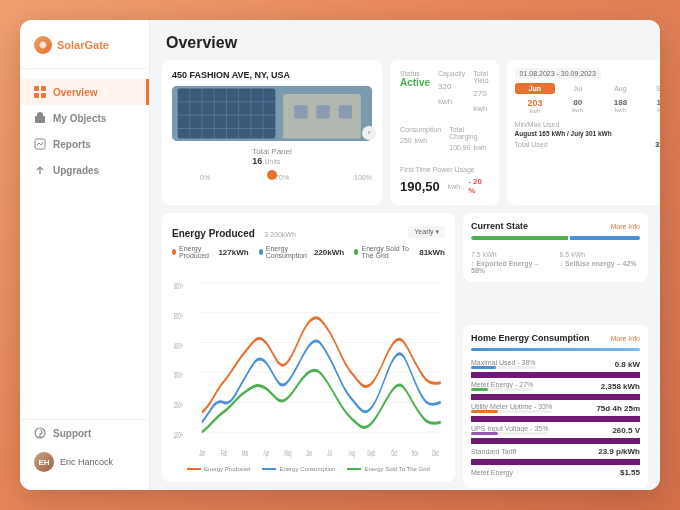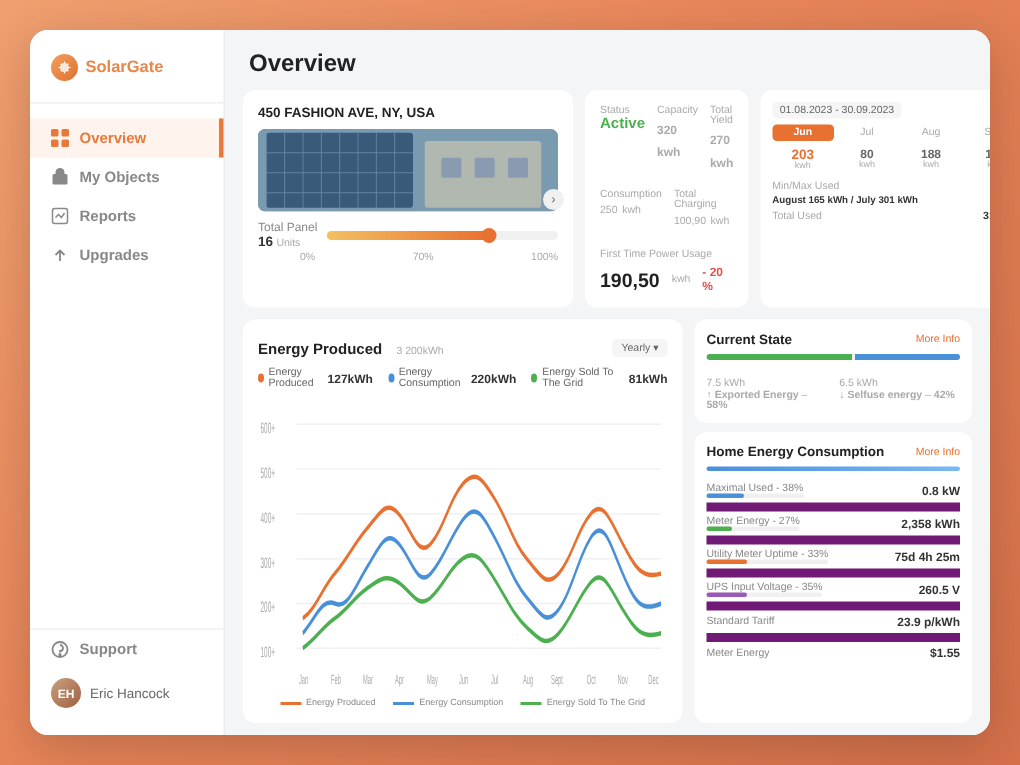--- a/index.html
+++ b/index.html
@@ -147,20 +147,21 @@
       height: 100%;
       background: linear-gradient(135deg, #5a7a9a 0%, #7a9aba 30%, #9ab0c0 60%, #c0c8b0 100%);
       display: flex;
       align-items: center;
       justify-content: center;
     }
     .property-panel-info {
       display: flex;
       align-items: center;
       gap: 6px;
+      flex-direction: column;
     }
     .panel-label { font-size: 8px; color: #888; }
     .panel-bar-container {
       flex: 1;
       height: 6px;
       background: #f0f0f0;
       border-radius: 3px;
       position: relative;
     }
     .panel-bar-fill {
@@ -210,21 +211,21 @@
     }
     .stats-row {
       display: flex;
       gap: 8px;
     }
     .stat-item {
       flex: 1;
     }
     .stat-label { font-size: 7px; color: #aaa; }
     .stat-value { font-size: 13px; font-weight: 700; color: #222; }
-    .stat-value span { font-size: 8px; font-weight: 700; color: #aaa; margin-top: 19px; }
+    .stat-value span { font-size: 8px; font-weight: 400; color: #aaa; margin-top: 19px; }
     .stat-value.active-val { color: #4caf50; font-size: 10px; }
     .stats-divider { height: 1px; background: #f0f0f0; margin: 2px 0; }
     .consumption-row {
       display: flex;
       gap: 8px;
     }
     .cons-item { flex: 1; }
     .cons-label { font-size: 7px; color: #aaa; }
     .cons-value { font-size: 11px; font-weight: 700; color: #222; }
     .cons-value span { font-size: 7px; font-weight: 400; color: #aaa; }
@@ -414,20 +415,21 @@
     .state-val { font-size: 12px; font-weight: 700; color: #222; }
     .state-val span { font-size: 7px; color: #aaa; font-weight: 400; }
     .state-sublabel { font-size: 7px; color: #aaa; }
     .state-sublabel span { font-weight: 600; }
     
     .home-energy-card {
       background: #fff;
       border-radius: 8px;
       padding: 8px;
       flex: 1;
+      margin-top: 37px;
     }
     .energy-row {
       display: flex;
       justify-content: space-between;
       align-items: center;
       padding: 3px 0;
       border-bottom: 6px solid #701a75;
     }
     .energy-row:last-child { border-bottom: none; }
     .energy-label { font-size: 7px; color: #888; }

